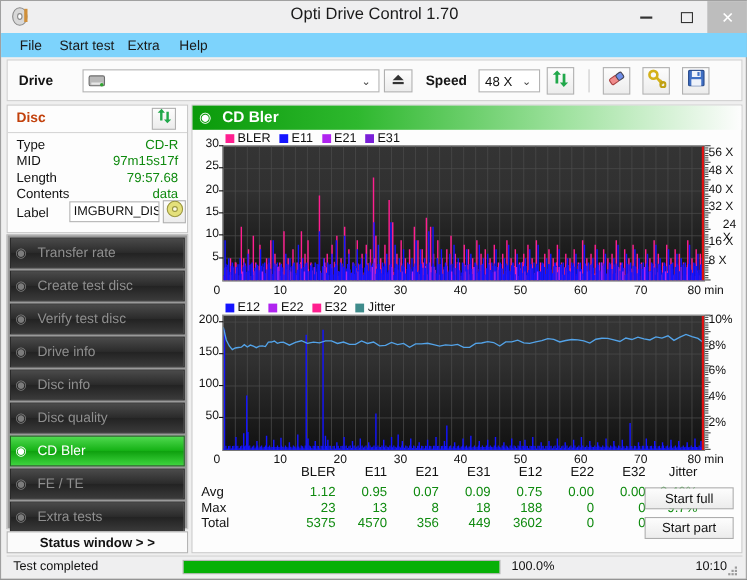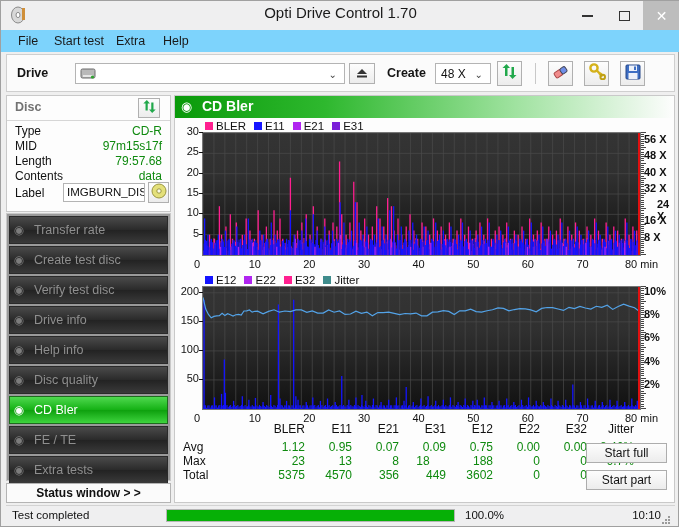--- a/index.html
+++ b/index.html
@@ -32,21 +32,21 @@
   .combo .caret{position:absolute;right:7px;top:50%;transform:translateY(-50%);
                 font-size:10px;color:#444;}
   .sqbtn{position:absolute;background:linear-gradient(#fdfdfd,#ececec);border:1px solid #b0b0b0;
          box-sizing:border-box;display:flex;align-items:center;justify-content:center;}
   .sep{position:absolute;width:1px;background:#c8c8c8;}
 
   
   .disc-panel{position:absolute;left:5px;top:94px;width:165px;height:117px;background:#fdfdfd;
               border:1px solid #c9c9c9;box-sizing:border-box;}
   .disc-head{position:absolute;left:0;top:0;width:163px;height:24px;border-bottom:1px solid #d6d6d6;}
-  .disc-head .t{position:absolute;left:8px;top:4px;font-size:12.5px;font-weight:bold;color:#737373;}
+  .disc-head .t{position:absolute;left:8px;top:4px;font-size:12.5px;font-weight:bold;color:#c2410c;}
   .drow{position:absolute;left:0;width:163px;height:16px;font-size:12px;}
   .drow .k{position:absolute;left:8px;color:#111;}
   .drow .v{position:absolute;right:8px;color:#0f8a0f;}
   .lblfield{position:absolute;left:56px;top:87px;width:82px;height:19px;background:#fff;
             border:1px solid #b4b4b4;box-sizing:border-box;font-size:11.5px;color:#111;
             padding:2px 0 0 3px;overflow:hidden;white-space:nowrap;}
 
   
   .sidebuttons{position:absolute;left:5px;top:212px;width:165px;height:268px;
                background:#9a9a9a;border:1px solid #c9c9c9;box-sizing:border-box;padding:2px;}
@@ -68,21 +68,21 @@
              background:linear-gradient(to right,#0a9a0a,#2eb82e 30%,#9fe29f 68%,#fdfdfd);}
   .main-head .t{position:absolute;left:27px;top:2px;font-size:14px;font-weight:bold;color:#fff;}
 
   
   .legend{position:absolute;font-size:11.5px;color:#111;display:flex;align-items:center;gap:3px;}
   .legend .sw{display:inline-block;width:8px;height:8px;}
   .legend .it{display:inline-flex;align-items:center;gap:3px;margin-right:5px;}
   .plot{position:absolute;background:linear-gradient(#343434,#303030 35%,#111 100%);
         border:1px solid #777;box-sizing:border-box;overflow:hidden;}
   .axl{position:absolute;font-size:11px;color:#111;text-align:right;}
-  .axr{position:absolute;font-size:11px;color:#111;text-align:left;font-weight:bold;}
+  .axr{position:absolute;font-size:11px;color:#111;text-align:left;}
   .axb{position:absolute;font-size:11px;color:#111;}
   .tickl{position:absolute;width:4px;height:1px;background:#111;}
 
   
   .stats{position:absolute;font-size:12px;}
   .stats .hd{position:absolute;color:#111;text-align:right;}
   .stats .rl{position:absolute;color:#111;}
   .stats .cell{position:absolute;color:#0f8a0f;text-align:right;}
 
   .actbtn{position:absolute;background:linear-gradient(#fdfdfd,#ececec);border:1px solid #adadad;
@@ -148,21 +148,21 @@
 
     <div class="sqbtn" style="left:342px;top:8px;width:26px;height:21px;">
       <span>
         <svg width="14" height="12" viewBox="0 0 14 12">
           <polygon points="7,2 12,7 2,7" fill="#333"></polygon>
           <rect x="2" y="8.5" width="10" height="2" fill="#333"></rect>
         </svg>
       </span>
     </div>
 
-    <div class="tb-label" style="left:380px">Create</div>
+    <div class="tb-label" style="left:380px">Speed</div>
 
     <div class="combo" style="left:428px;top:8px;width:56px;height:21px;">
       <span style="position:absolute;left:5px;top:3px;">48 X</span>
       <span class="caret">⌄</span>
     </div>
 
     <div class="sqbtn" style="left:490px;top:6px;width:25px;height:25px;">
       <span>
         <svg width="17" height="17" viewBox="0 0 17 17">
           <path d="M4 13 L4 5 L1.5 5 L5.5 1 L9 5 L6.5 5 L6.5 13 Z" fill="#21a84b"></path>
@@ -263,21 +263,21 @@
     <div class="sbtn">
       <span style="width:18px;text-align:center;color:#7c7c7c;font-size:12px;">◉</span>
       <span class="lab">Verify test disc</span>
     </div>
     <div class="sbtn">
       <span style="width:18px;text-align:center;color:#7c7c7c;font-size:12px;">◉</span>
       <span class="lab">Drive info</span>
     </div>
     <div class="sbtn">
       <span style="width:18px;text-align:center;color:#7c7c7c;font-size:12px;">◉</span>
-      <span class="lab">Help info</span>
+      <span class="lab">Disc info</span>
     </div>
     <div class="sbtn">
       <span style="width:18px;text-align:center;color:#7c7c7c;font-size:12px;">◉</span>
       <span class="lab">Disc quality</span>
     </div>
     <div class="sbtn active">
       <span style="width:18px;text-align:center;color:#ffffff;font-size:12px;">◉</span>
       <span class="lab">CD Bler</span>
     </div>
     <div class="sbtn">
@@ -1936,21 +1936,21 @@
         <div class="cell" style="left: 178px; top: 344px; width: 46px;">0.07</div>
         <div class="cell" style="left: 225px; top: 344px; width: 46px;">0.09</div>
         <div class="cell" style="left: 272px; top: 344px; width: 46px;">0.75</div>
         <div class="cell" style="left: 319px; top: 344px; width: 46px;">0.00</div>
         <div class="cell" style="left: 366px; top: 344px; width: 46px;">0.00</div>
         <div class="cell" style="left: 413px; top: 344px; width: 46px;">8.46%</div>
         <div class="rl" style="left: 8px; top: 358px;">Max</div>
         <div class="cell" style="left: 84px; top: 358px; width: 46px;">23</div>
         <div class="cell" style="left: 131px; top: 358px; width: 46px;">13</div>
         <div class="cell" style="left: 178px; top: 358px; width: 46px;">8</div>
-        <div class="cell" style="left: 225px; top: 358px; width: 46px; text-align: center;">18</div>
+        <div class="cell" style="left: 225px; top: 358px; width: 46px;">18</div>
         <div class="cell" style="left: 272px; top: 358px; width: 46px;">188</div>
         <div class="cell" style="left: 319px; top: 358px; width: 46px;">0</div>
         <div class="cell" style="left: 366px; top: 358px; width: 46px;">0</div>
         <div class="cell" style="left: 413px; top: 358px; width: 46px;">9.7%</div>
         <div class="rl" style="left: 8px; top: 372px;">Total</div>
         <div class="cell" style="left: 84px; top: 372px; width: 46px;">5375</div>
         <div class="cell" style="left: 131px; top: 372px; width: 46px;">4570</div>
         <div class="cell" style="left: 178px; top: 372px; width: 46px;">356</div>
         <div class="cell" style="left: 225px; top: 372px; width: 46px;">449</div>
         <div class="cell" style="left: 272px; top: 372px; width: 46px;">3602</div>

